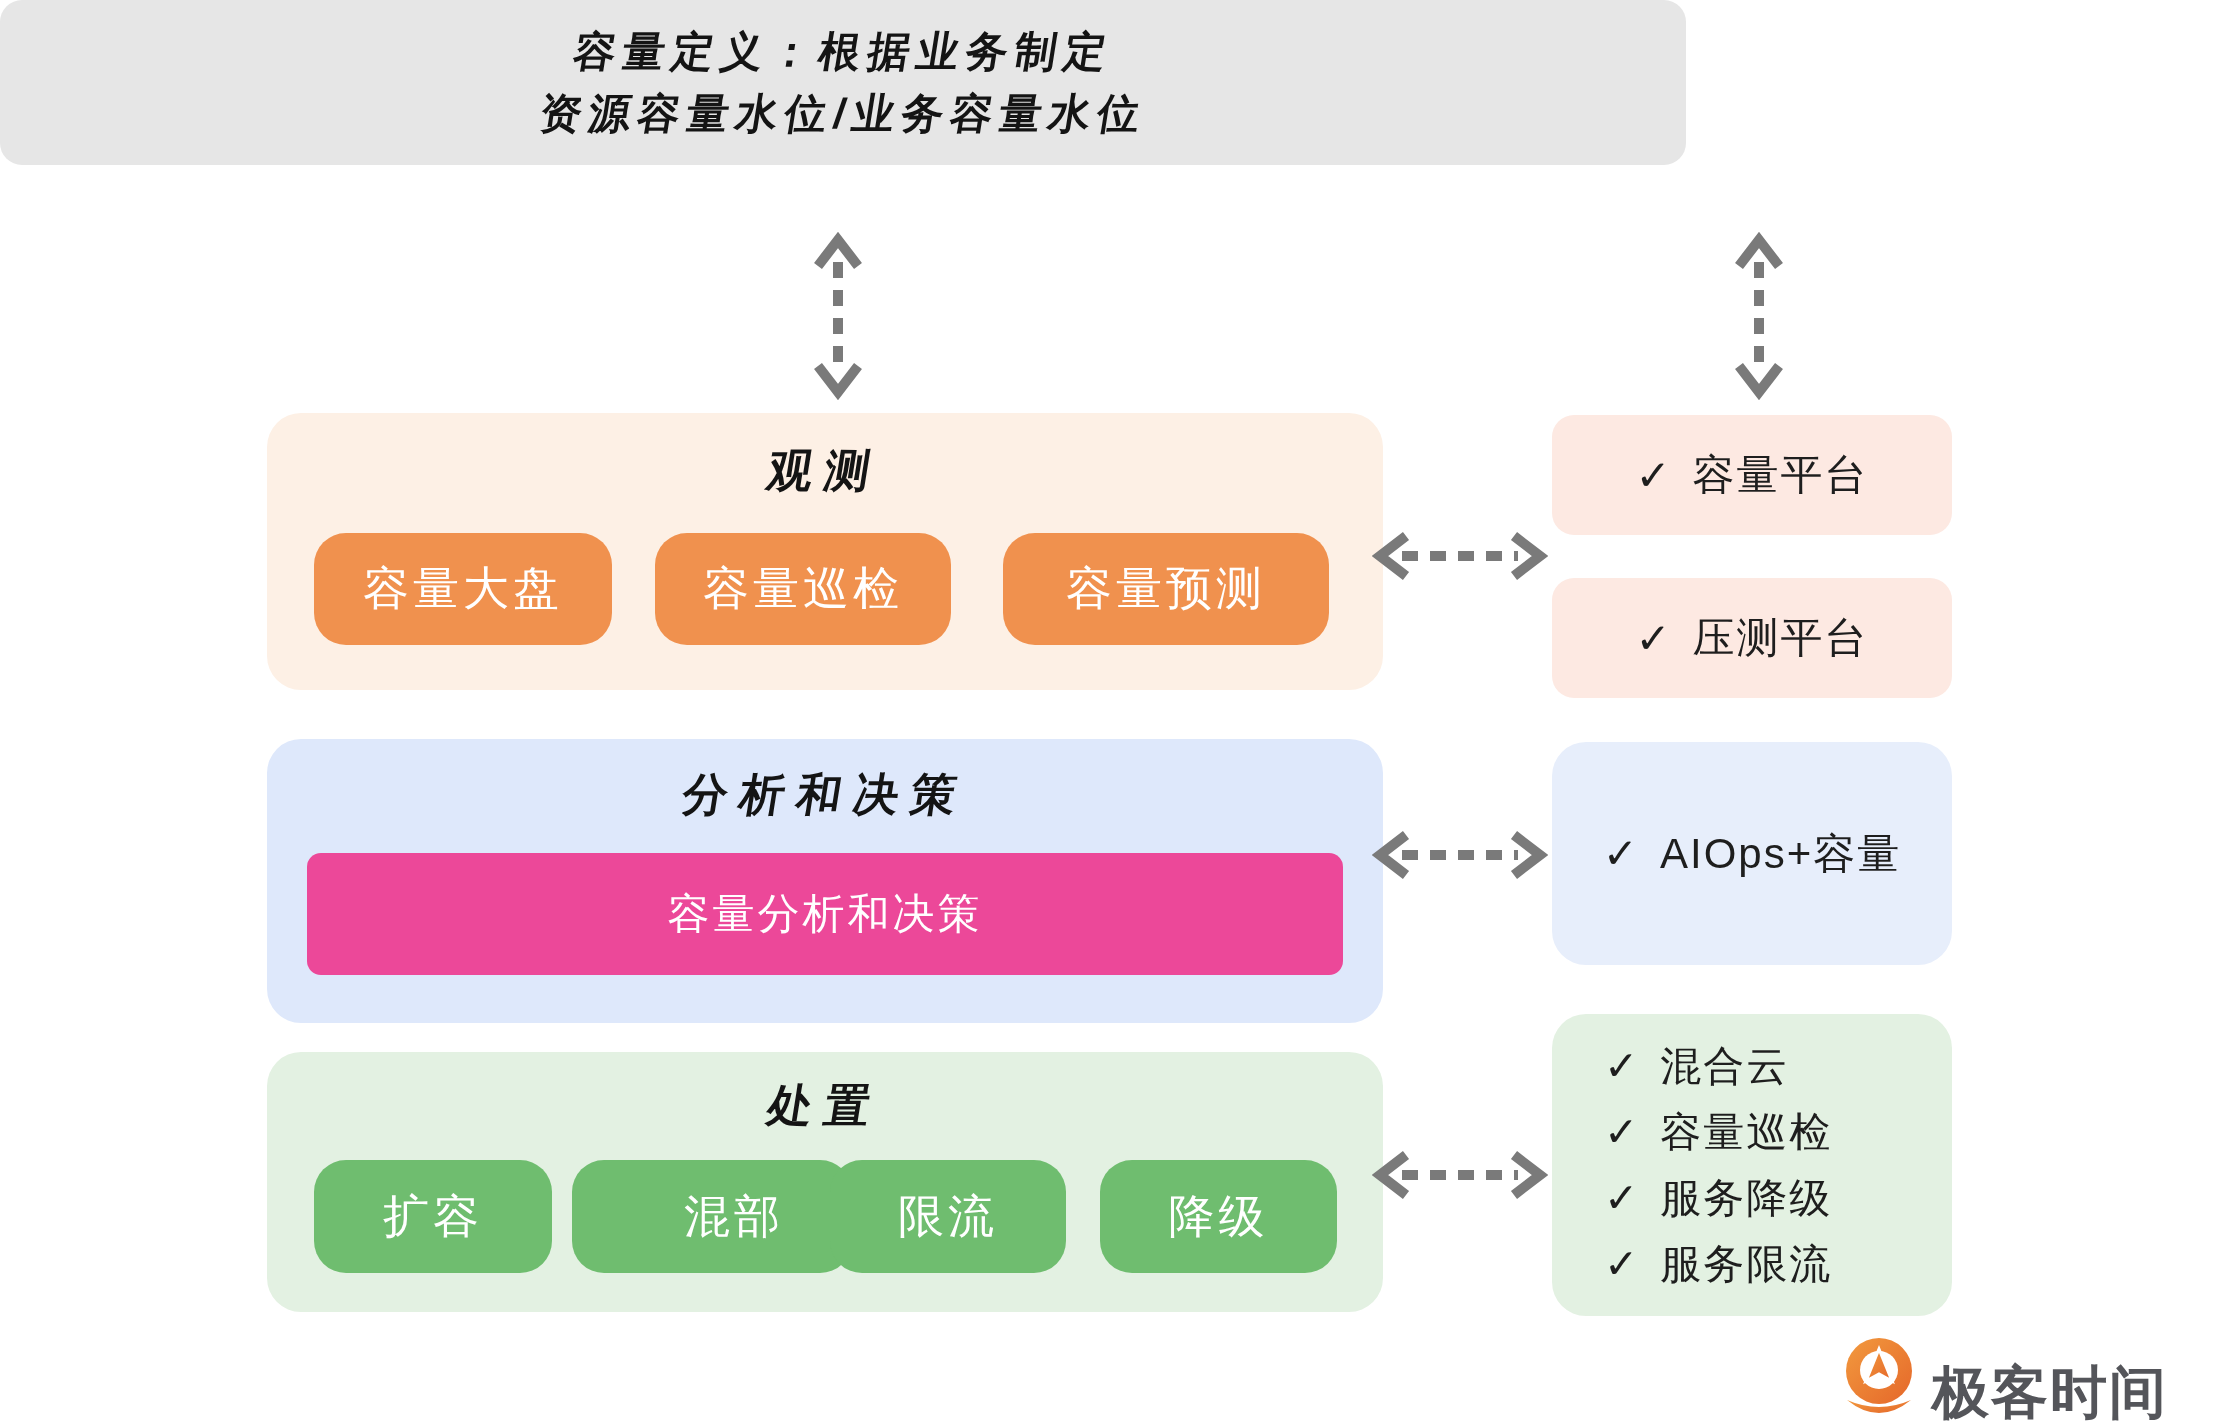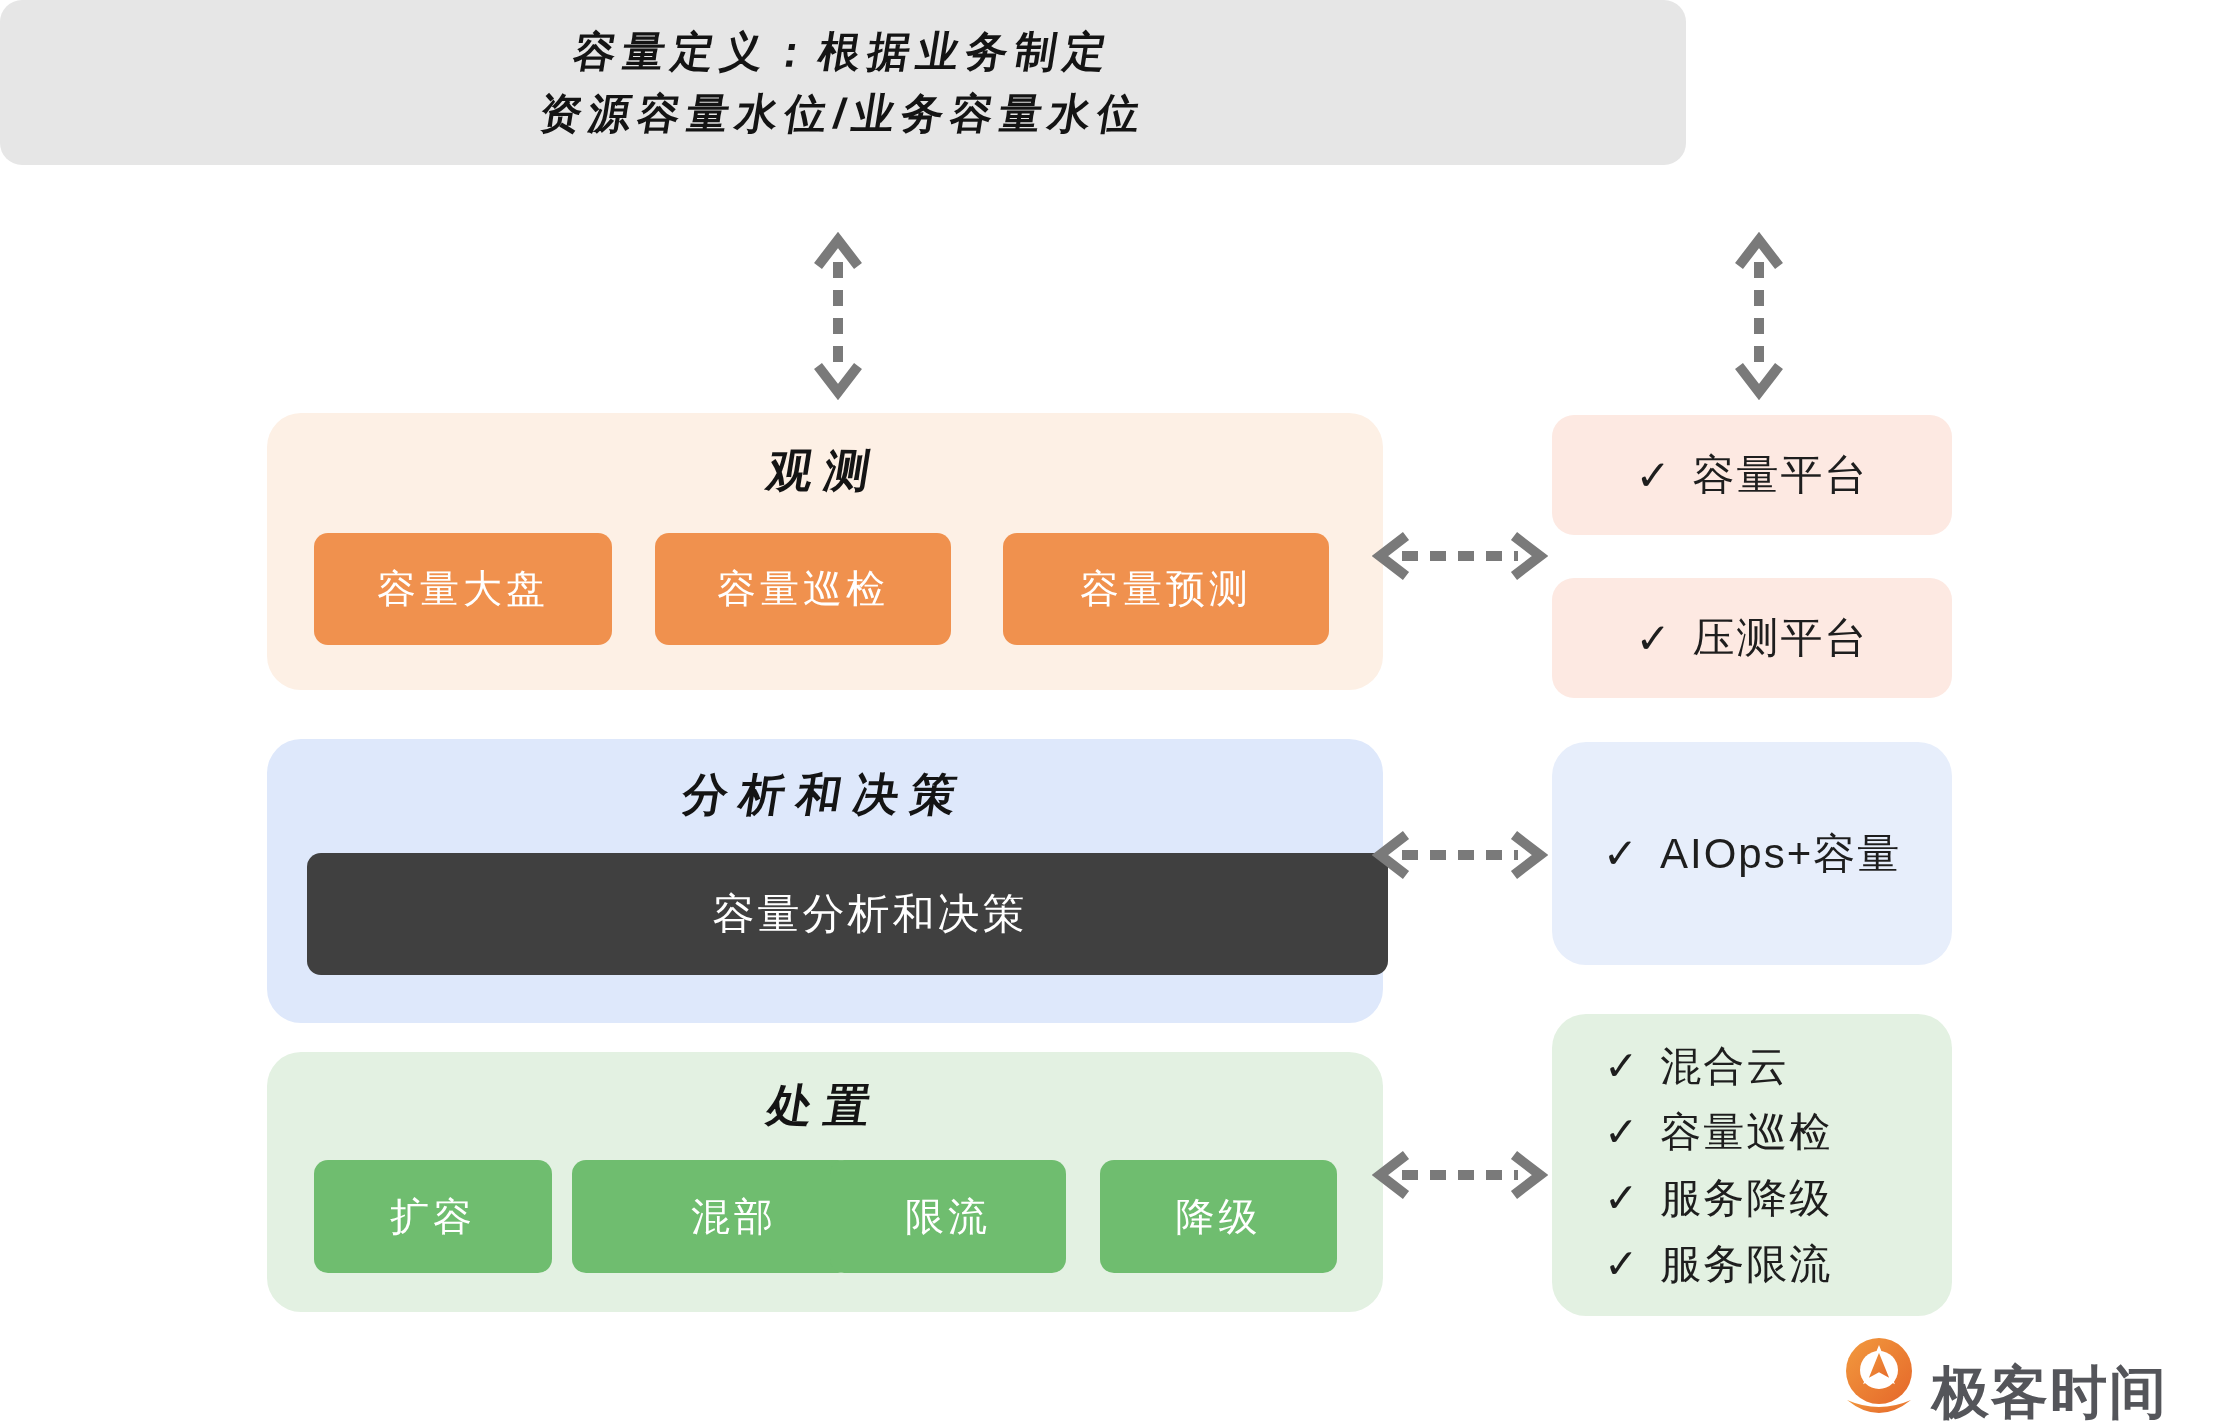--- a/index.html
+++ b/index.html
@@ -14,24 +14,24 @@
   .itl{display:inline-block;transform:skewX(-9deg);}
 
   .sec-header{position:absolute;left:0;right:0;text-align:center;font-size:45px;font-weight:bold;
     color:#141414;letter-spacing:12px;white-space:nowrap;}
 
   .observe{left:267px;top:413px;width:1116px;height:277px;background:#FDF0E5;}
   .analyze{left:267px;top:739px;width:1116px;height:284px;background:#DEE8FB;}
   .handle{left:267px;top:1052px;width:1116px;height:260px;background:#E3F1E2;}
 
   .node{position:absolute;display:flex;align-items:center;justify-content:center;
-    color:#ffffff;font-size:39px;letter-spacing:4px;border-radius:14px;white-space:nowrap;}
+    color:#ffffff;font-size:46px;letter-spacing:4px;border-radius:32px;white-space:nowrap;}
   .node.orange{background:#F0914E;}
   .node.green{background:#6FBD6F;font-family:Liberation Serif, serif;}
-  .node.bluebar{background:#404040;border-radius:14px;font-size:42px;letter-spacing:3px;padding-left:45px;}
+  .node.bluebar{background:#ec4899;border-radius:14px;font-size:42px;letter-spacing:3px;}
 
   
   .side{position:absolute;left:1552px;width:400px;background:#FDE9E2;border-radius:22px;
     display:flex;align-items:center;justify-content:center;gap:20px;color:#1e1e1e;
     font-size:42px;letter-spacing:2px;white-space:nowrap;box-sizing:border-box;}
   .side.blue{background:#E7EEFB;border-radius:34px;}
   .side.greenlist{background:#E3F1E2;border-radius:34px;flex-direction:column;align-items:flex-start;
     justify-content:center;gap:0;padding-left:52px;}
   .check-row{display:flex;align-items:center;gap:20px;line-height:66px;font-size:41px;color:#1e1e1e;}
   .check{color:#1e1e1e;}

